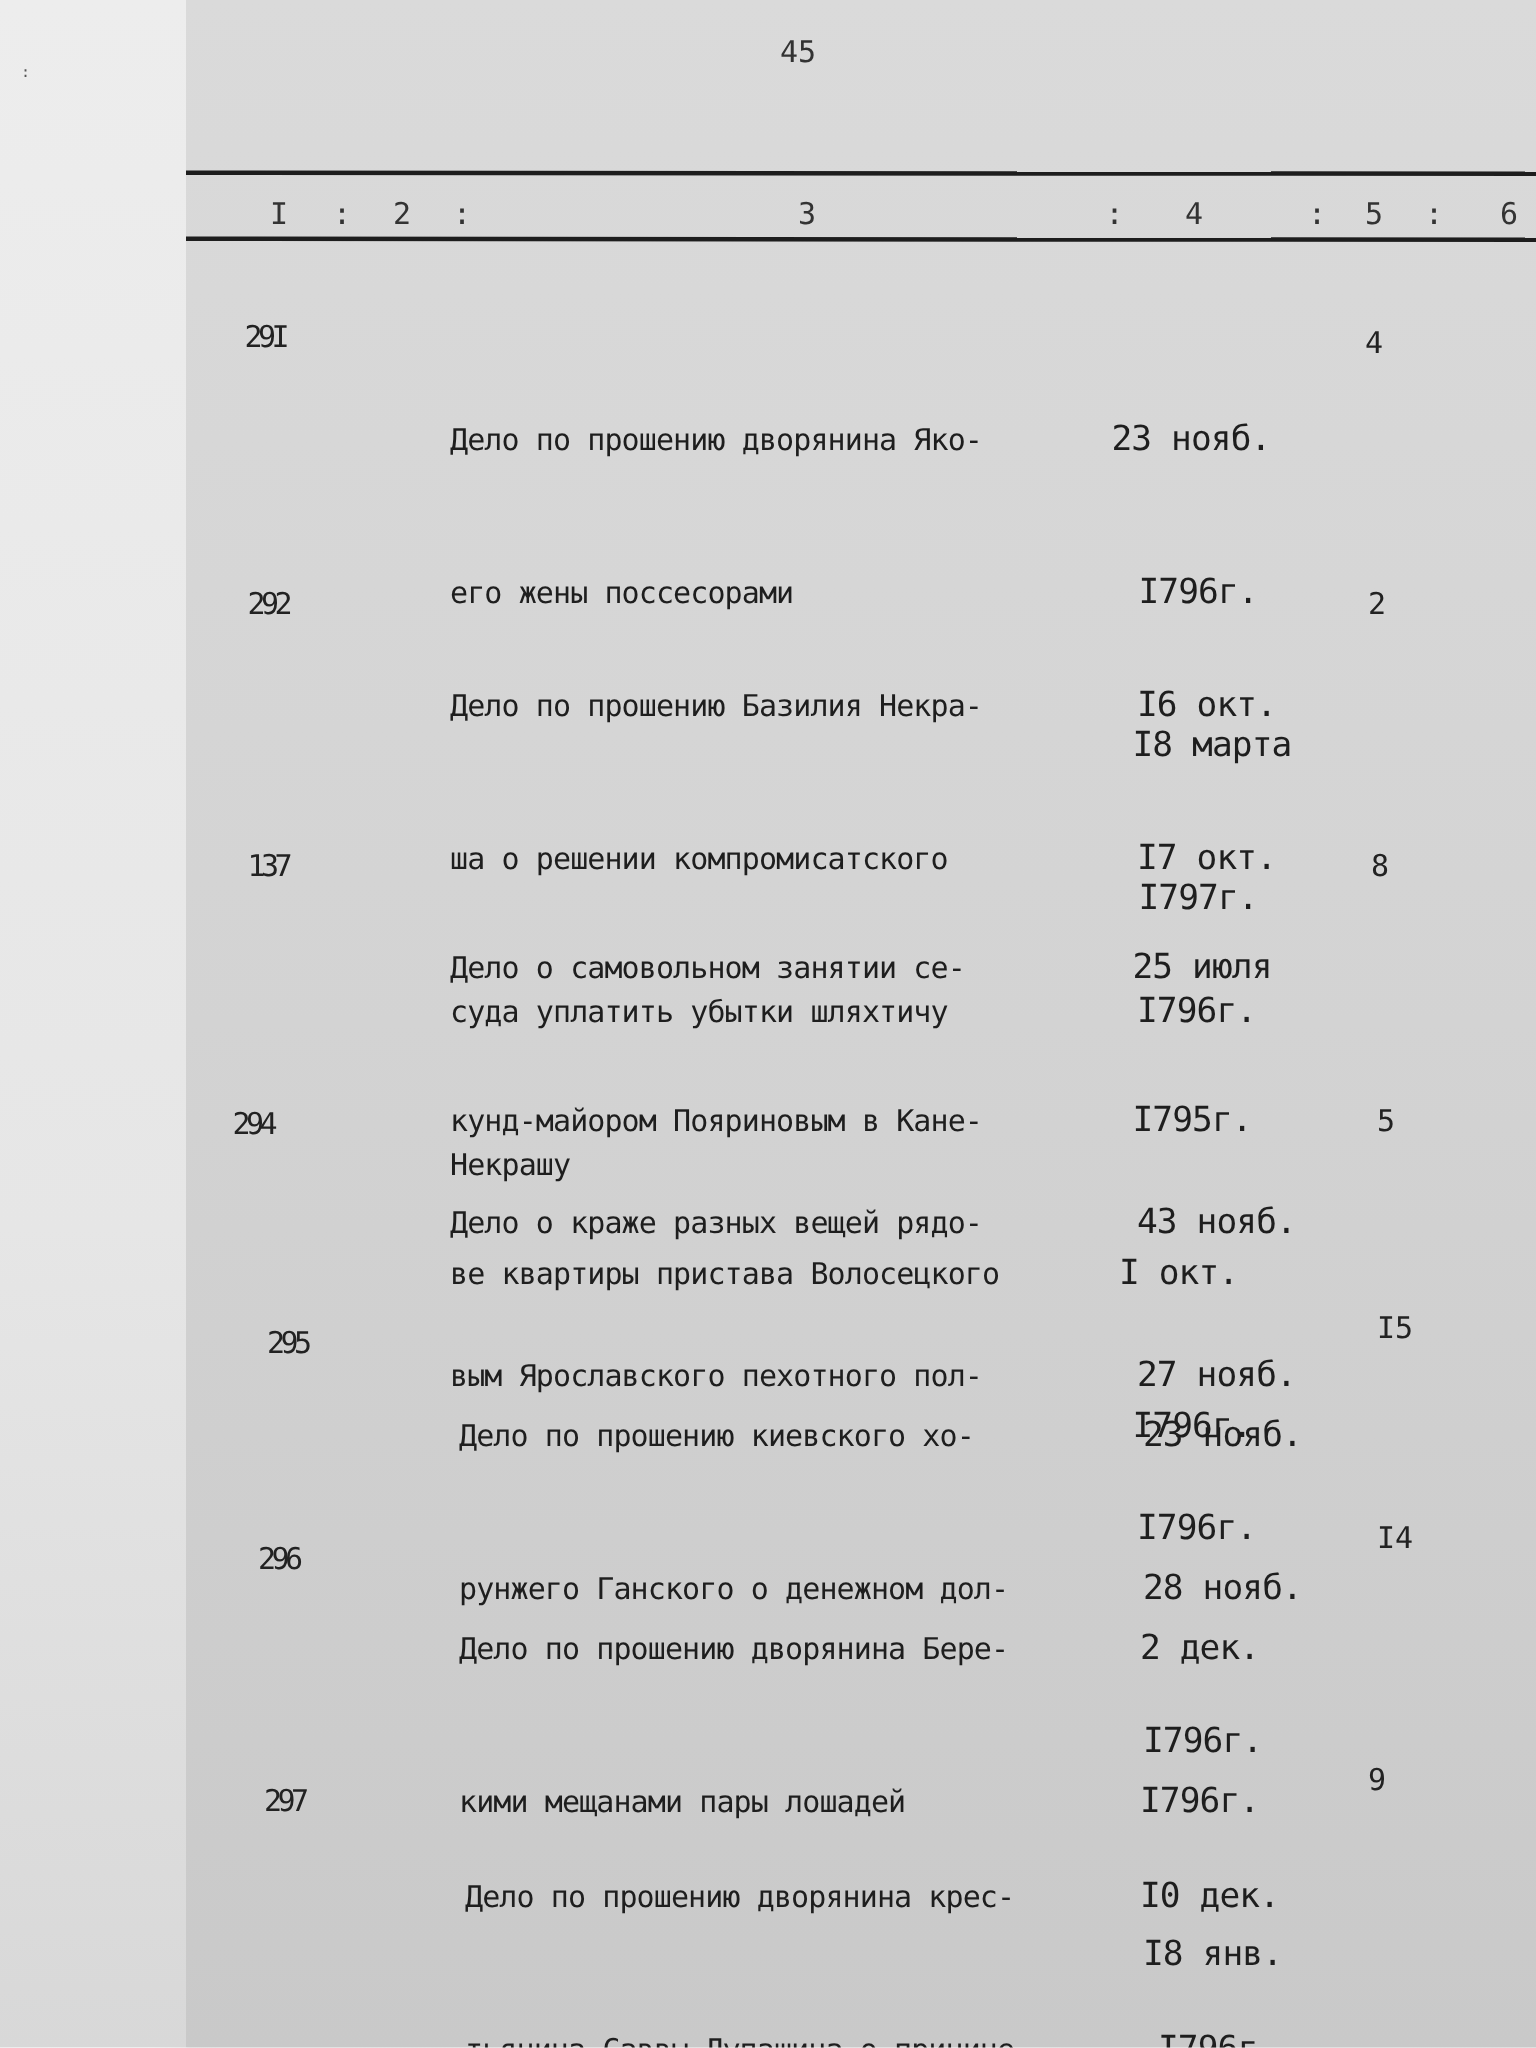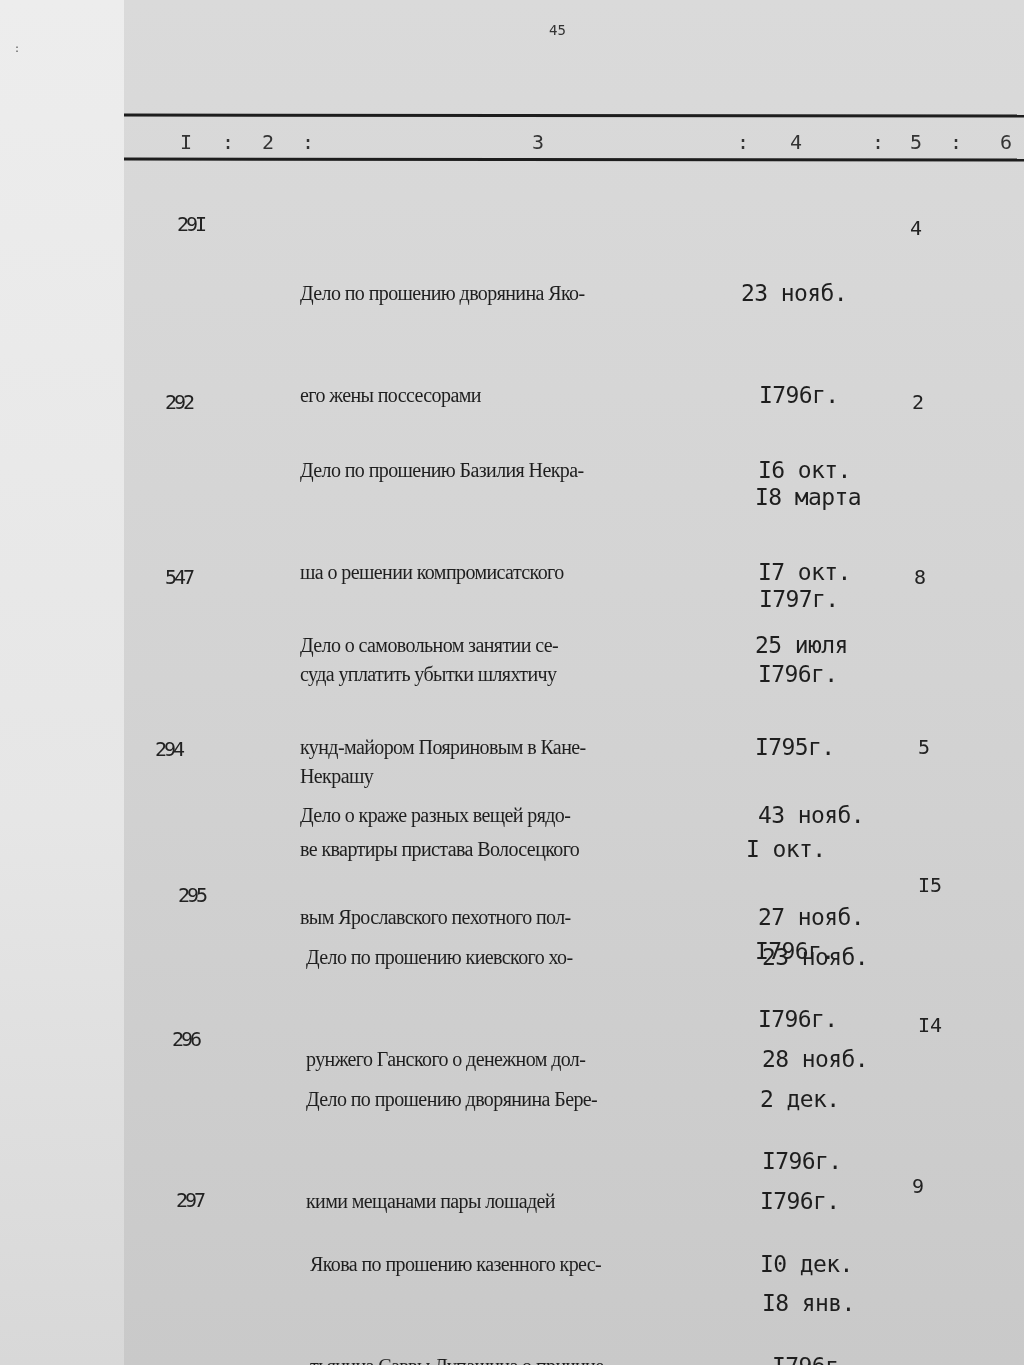--- a/index.html
+++ b/index.html
@@ -11,28 +11,28 @@
     }
     .page-left {
       position:absolute; left:0; top:0; width:124px; height:1365px;
       background: linear-gradient(180deg, #ededed 0%, #e6e6e6 60%, #d8d8d8 100%);
     }
     .page-right {
       position:absolute; left:124px; top:0; width:900px; height:1365px;
       background: linear-gradient(180deg, #dadada 0%, #d3d3d3 50%, #c9c9c9 100%);
     }
     .dots { position:absolute; left:14px; top:44px; font-size:10px; line-height:9px; color:#555; }
-    .page-number { position:absolute; left:520px; top:22px; font-size:14px; color:#333;margin-left:29px; }
+    .page-number { position:absolute; left:520px; top:22px; font-size:20px; color:#333; }
     .rule { position:absolute; left:124px; width:900px; height:3px; background:#1d1d1d; }
     .rule.top { top:114px; transform:rotate(0.05deg); }
     .rule.bottom { top:158px; transform:rotate(0.05deg); }
     .col-head { position:absolute; top:130px; font-size:20px; color:#333; }
     .entry { position:absolute; left:0; width:1024px; }
     .num { position:absolute; font-size:20px; color:#222; letter-spacing:-3px; }
-    .desc { position:absolute; left:300px; font-size:20px; line-height:34px; color:#1e1e1e; letter-spacing:-0.6px; white-space:pre;font-family:Liberation Serif, serif; }
+    .desc { position:absolute; left:300px; font-size:20px; line-height:34px; color:#1e1e1e; letter-spacing:-0.6px; white-space:pre; }
     .dates { position:absolute; font-size:23px; line-height:34px; color:#1e1e1e; letter-spacing:-0.6px; white-space:pre; }
     .sheets { position:absolute; font-size:20px; color:#222; }
     .line { display:block; height:34px; }
   </style>
 </head>
 <body>
 
 <div class="page-left">
   <div class="dots">:</div>
 </div>
@@ -51,21 +51,21 @@
   <span class="col-head" style="left:532px">3</span>
   <span class="col-head" style="left:737px">:</span>
   <span class="col-head" style="left:790px">4</span>
   <span class="col-head" style="left:872px">:</span>
   <span class="col-head" style="left:910px">5</span>
   <span class="col-head" style="left:950px">:</span>
   <span class="col-head" style="left:1000px">6</span>
 </div>
 
 <div class="entry" style="top:212px">
-  <span class="num" style="left:177px;top:0">29I</span>
+  <span class="num" style="left:163px;top:0">29I</span>
   <div class="desc" style="top:-4px">
     <span class="line">Дело по прошению дворянина Яко-</span>
     <span class="line">его жены поссесорами</span>
   </div>
   <div class="dates" style="left:741px;top:-4px">
     <span class="line">23 нояб.</span>
     <span class="line" style="padding-left:18px">I796г.</span>
     <span class="line" style="padding-left:14px">I8 марта</span>
     <span class="line" style="padding-left:18px">I797г.</span>
   </div>
@@ -82,21 +82,21 @@
   </div>
   <div class="dates" style="left:758px;top:-3px">
     <span class="line">I6 окт.</span>
     <span class="line">I7 окт.</span>
     <span class="line">I796г.</span>
   </div>
   <span class="sheets" style="left:912px;top:2px">2</span>
 </div>
 
 <div class="entry" style="top:563px">
-  <span class="num" style="left:165px;top:2px">547</span>
+  <span class="num" style="left:165px;top:2px">137</span>
   <div class="desc" style="top:-3px">
     <span class="line">Дело о самовольном занятии се-</span>
     <span class="line">кунд-майором Пояриновым в Кане-</span>
     <span class="line">ве квартиры пристава Волосецкого</span>
   </div>
   <div class="dates" style="left:755px;top:-3px">
     <span class="line">25 июля</span>
     <span class="line">I795г.</span>
     <span class="line" style="margin-left:-9px">I окт.</span>
     <span class="line">I796г.</span>
@@ -143,21 +143,21 @@
     <span class="line">I796г.</span>
     <span class="line" style="padding-left:2px">I8 янв.</span>
     
   </div>
   <span class="sheets" style="left:918px;top:-4px">I4</span>
 </div>
 
 <div class="entry" style="top:1182px">
   <span class="num" style="left:176px;top:6px">297</span>
   <div class="desc" style="left:310px;top:-3px">
-    <span class="line">Якова по прошению казенного крес-</span>
+    <span class="line">Дело по прошению дворянина крес-</span>
     <span class="line">тьянина Саввы Лупашина о причине-</span>
     
     
   </div>
   <div class="dates" style="left:760px;top:-3px">
     <span class="line">I0 дек.</span>
     <span class="line" style="margin-left:12px">I796г.</span>
     
     
   </div>

